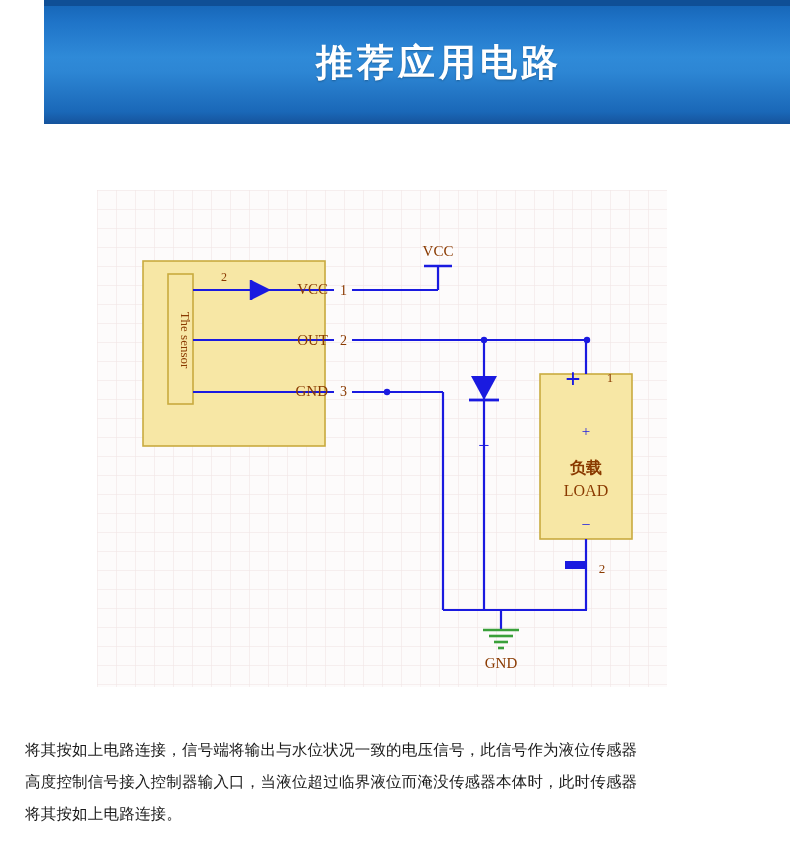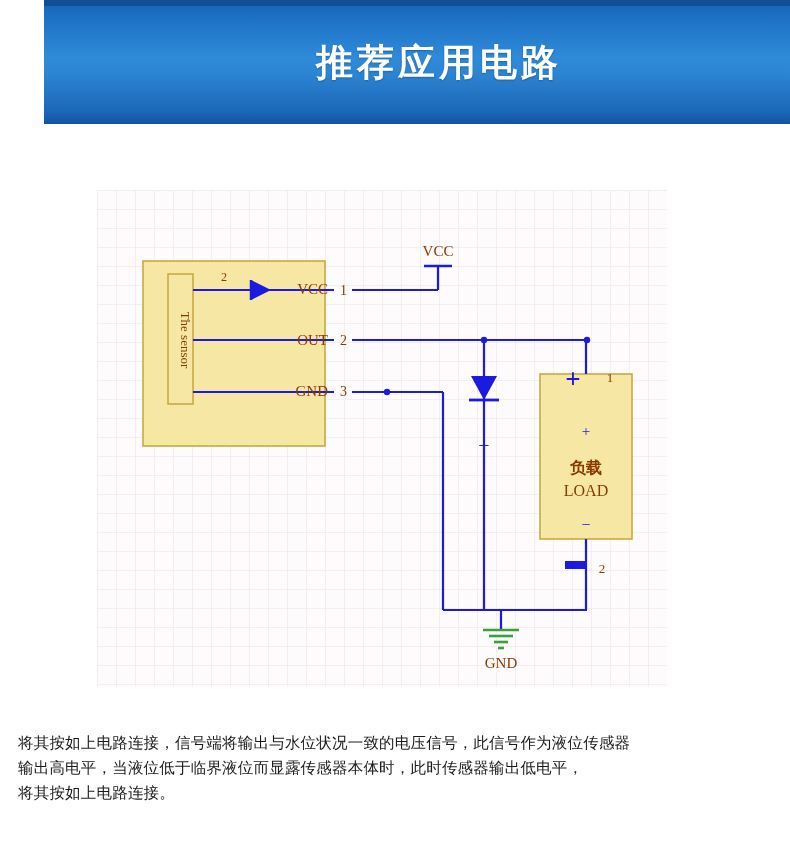--- a/index.html
+++ b/index.html
@@ -64,21 +64,21 @@
     position: absolute;
     left: 18px;
     top: 730px;
     width: 756px;
     font-size: 15.5px;
     line-height: 25px;
     color: #1a1a1a;
     letter-spacing: 0.2px;
   }
   .description p {
-    margin: 0;
+    margin: 7px;
   }
 </style>
 </head>
 <body>
 
 <div class="banner">
   <div class="banner-title">推荐应用电路</div>
 </div>
 
 <div class="schematic-wrap">
@@ -157,15 +157,15 @@
       <line x1="392" y1="446" x2="416" y2="446" stroke="#3aa03a" stroke-width="2.6"></line>
       <line x1="397" y1="452" x2="411" y2="452" stroke="#3aa03a" stroke-width="2.6"></line>
       <line x1="401" y1="458" x2="407" y2="458" stroke="#3aa03a" stroke-width="2.6"></line>
       <text x="404" y="478" fill="#8a3a00" font-family="Liberation Serif, serif" font-size="15" text-anchor="middle">GND</text>
     </svg>
   </div>
 </div>
 
 <div class="description">
   <p>将其按如上电路连接，信号端将输出与水位状况一致的电压信号，此信号作为液位传感器</p>
-  <p>输出高电平，当液位低于临界液位而显露传感器本体时，此时传感器输出低电平，</p>
+  <p>高度控制信号接入控制器输入口，当液位超过临界液位而淹没传感器本体时，此时传感器</p>
   <p>将其按如上电路连接。</p>
 </div>
 
 </body></html>

